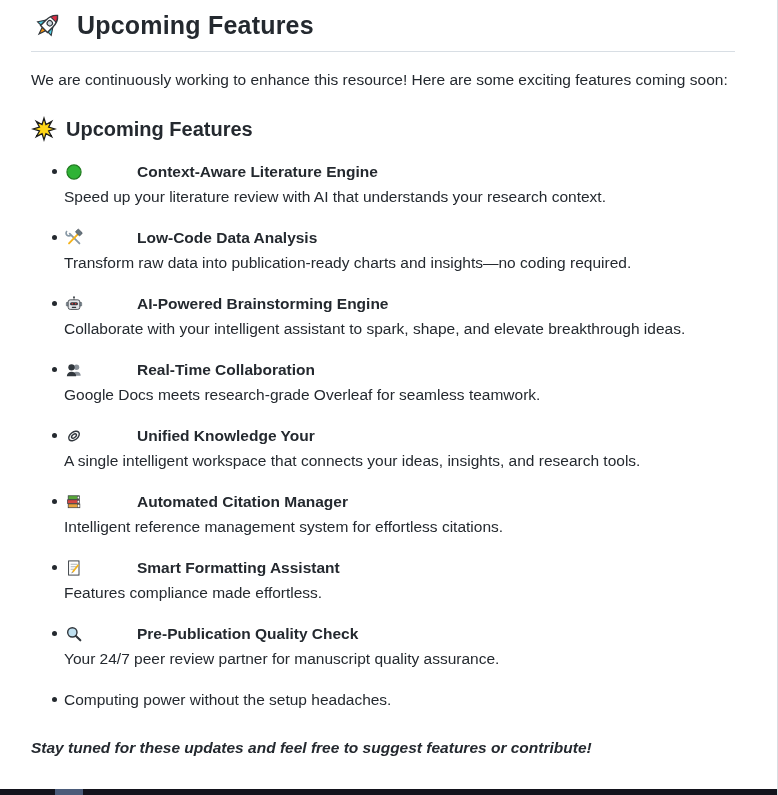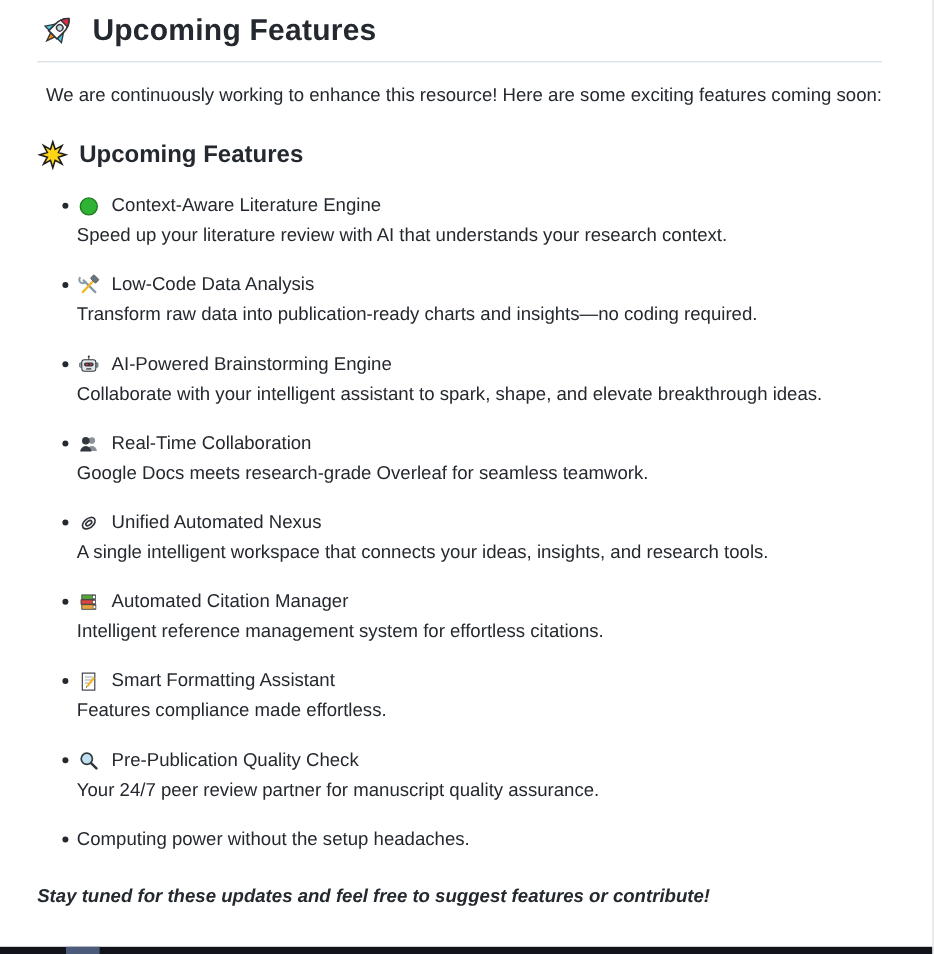--- a/index.html
+++ b/index.html
@@ -16,39 +16,39 @@
   .content { padding: 8px 42px 0 31px; }
 
   h1.page-title {
     display: flex; align-items: center; gap: 12px;
     margin: 0; padding-bottom: 9px;
     font-size: 25px; font-weight: 700; letter-spacing: 0.2px;
     border-bottom: 1px solid #d8dee4;
   }
   h1 .hdr-icon { width: 34px; height: 34px; flex: 0 0 auto; }
 
-  p.intro { margin: 17px 0 0 0; font-size: 15.5px; line-height: 22px; text-align: right; }
+  p.intro { margin: 17px 0 0 0; font-size: 15.5px; line-height: 22px; }
 
   h2.section-heading {
     display: flex; align-items: center; gap: 9px;
     margin: 25px 0 0 0;
     font-size: 20px; font-weight: 700;
   }
   h2 .hdr-icon2 { width: 26px; height: 26px; flex: 0 0 auto; }
 
   ul.features { list-style: none; margin: 19px 0 0 0; padding: 0 0 0 33px; }
   ul.features li { position: relative; margin-bottom: 19px; }
   .bullet {
     position: absolute; left: -12px; top: 8px;
     width: 5px; height: 5px; border-radius: 50%;
     background: #24292f;
   }
   .feat-head { display: flex; align-items: center; gap: 9px; }
   .feat-icon { width: 20px; height: 20px; flex: 0 0 auto; }
-  .feat-title { font-size: 15.5px; font-weight: 400; line-height: 22px; }
+  .feat-title { font-size: 15.5px; font-weight: 700; line-height: 22px; margin-left: 44px; }
   .feat-desc { margin: 3px 0 0 0; font-size: 15.5px; line-height: 22px; }
 
   p.footer-note { margin: 26px 0 0 0; font-size: 15.5px; font-style: italic; line-height: 22px; font-weight: bold; }
 
   .bottom-bar {
     position: absolute; left: 0; bottom: 0;
     width: 100%; height: 6px; background: #13131c;
   }
   .bottom-bar .bar-segment {
     position: absolute; left: 55px; top: 0;
@@ -195,21 +195,21 @@
       </div>
       <p class="feat-desc">Google Docs meets research-grade Overleaf for seamless teamwork.</p>
     </li>
 
     <li>
       <span class="bullet"></span>
       <div class="feat-head">
         <svg class="feat-icon">
             <use href="#paperclip-icon"></use>
           </svg>
-        <span class="feat-title">Unified Automated Nexus</span>
+        <span class="feat-title">Unified Knowledge Your</span>
       </div>
       <p class="feat-desc">A single intelligent workspace that connects your ideas, insights, and research tools.</p>
     </li>
 
     <li>
       <span class="bullet"></span>
       <div class="feat-head">
         <svg class="feat-icon">
             <use href="#books-icon"></use>
           </svg>

